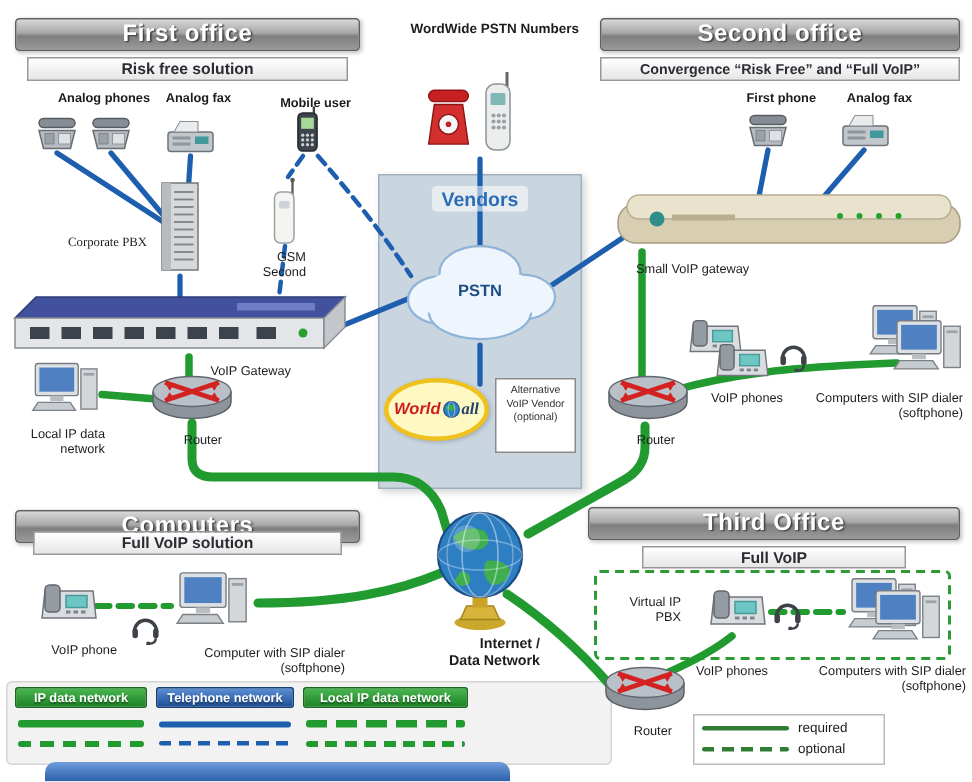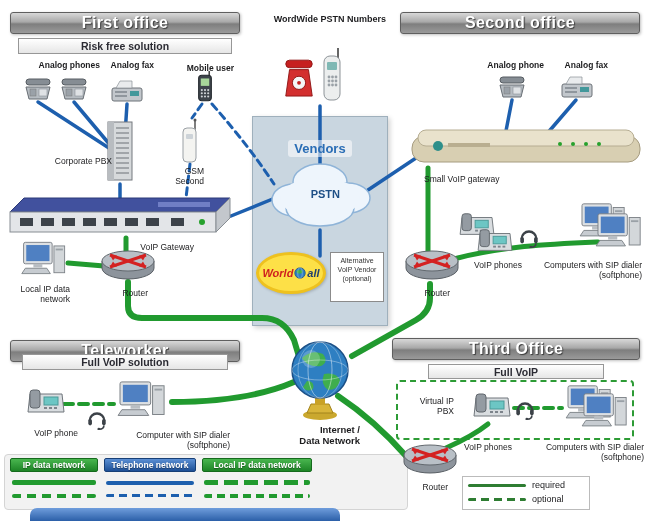--- a/index.html
+++ b/index.html
@@ -31,31 +31,31 @@
   .line-blue  { stroke:#1d5fae; fill:none; stroke-linecap:round; }
   .line-green { stroke:#219a2f; fill:none; stroke-linecap:round; stroke-linejoin:round; }
 
   #vendors-panel {
     position:absolute; z-index:1;
     background:#c9d6e0; border:1px solid #9fb0bc;
     box-shadow:2px 2px 5px rgba(0,0,0,.18);
   }
   #vendors-title {
     position:absolute; z-index:3; color:#2a6db5; font-weight:bold; font-size:13px;
-    background:rgba(255,255,255,.55); border-radius:3px; text-align:center;margin-top:16px;
+    background:rgba(255,255,255,.55); border-radius:3px; text-align:center;
   }
   #pstn-label { position:absolute; z-index:4; color:#1d4f86; font-weight:bold; font-size:11px; text-align:center; }
 
   #worldcall {
-    position:absolute; z-index:3; background:#fde047; border:3px solid #eec11e; border-radius:50%;
+    position:absolute; z-index:3; background:#fef9c3; border:3px solid #eec11e; border-radius:50%;
     display:flex; align-items:center; justify-content:center; gap:1px;
     box-shadow:1px 1px 3px rgba(0,0,0,.2); font-size:11px; font-weight:bold;
   }
   #worldcall .w1 { color:#cf1f1f; font-style:italic; }
-  #worldcall .w2 { color:#23406e; font-style:italic; }
+  #worldcall .w2 { color:#23406e; font-style:italic;font-family:Liberation Serif, serif; }
   #alt-vendor {
     position:absolute; z-index:3; background:#fff; border:1px solid #8b8b8b;
     font-size:7px; text-align:center; color:#333; padding:4px 2px; line-height:1.25;
   }
   #virtual-pbx-box { position:absolute; z-index:2; border:2px dashed #2d9b35; border-radius:4px; }
 
   .leg-hdr {
     position:absolute; z-index:3; color:#fff; font-size:8.5px; font-weight:bold;
     display:flex; align-items:center; justify-content:center; border-radius:2px;
     text-shadow:0 1px 1px rgba(0,0,0,.4);
@@ -293,23 +293,24 @@
   </svg>
 
   <div class="hdr" style="left:10px;top:12px;width:230px;height:22px;">
       <span>First office</span>
     </div>
   <div class="sub" style="left:18px;top:38px;width:214px;height:16px;">Risk free solution</div>
 
   <div class="hdr" style="left:400px;top:12px;width:240px;height:22px;">
       <span>Second office</span>
     </div>
+  <div class="sub" style="left:400px;top:38px;width:240px;height:16px;font-size:9.5px;">Convergence “Risk Free” and “Full VoIP”</div>
 
   <div class="hdr" style="left:10px;top:340px;width:230px;height:22px;">
-      <span>Teleworker</span>
+      <span>Computers</span>
     </div>
   <div class="sub" style="left:22px;top:354px;width:206px;height:16px;">Full VoIP solution</div>
 
   <div class="hdr" style="left:392px;top:338px;width:248px;height:22px;">
       <span>Third Office</span>
     </div>
   <div class="sub" style="left:428px;top:364px;width:176px;height:15px;">Full VoIP</div>
 
   <div class="lbl b" style="left:14px;top:60px;width:86px;">Analog phones</div>
   <div class="dev" style="left:22px;top:76px;width:32px;height:26px;">
@@ -335,21 +336,21 @@
       <svg viewBox="0 0 20 34">
         <use href="#sym-mobile"></use>
       </svg>
     </div>
 
   <div class="dev" style="left:102px;top:120px;width:36px;height:64px;">
       <svg viewBox="0 0 36 64">
         <use href="#sym-pbx"></use>
       </svg>
     </div>
-  <div class="lbl" style="left:48px;top:156px;width:64px;">Corporate PBX</div>
+  <div class="lbl" style="left:34px;top:156px;width:64px;font-family:Liberation Serif, serif;">Corporate PBX</div>
 
   <div class="dev" style="left:178px;top:118px;width:24px;height:48px;">
       <svg viewBox="0 0 24 48">
         <use href="#sym-gsm"></use>
       </svg>
     </div>
   <div class="lbl" style="left:158px;top:166px;width:46px;">GSM Second</div>
 
   <div class="dev" style="left:8px;top:196px;width:224px;height:40px;">
       <svg viewBox="0 0 224 40">
@@ -384,21 +385,21 @@
       </svg>
     </div>
 
   <div id="vendors-title" style="left:288px;top:124px;width:64px;height:17px;line-height:17px;">Vendors</div>
 
   <div class="dev" style="left:260px;top:154px;width:120px;height:80px;">
       <svg viewBox="0 0 120 80">
         <use href="#sym-cloud"></use>
       </svg>
     </div>
-  <div id="pstn-label" style="left:300px;top:188px;width:40px;text-align:right;">PSTN</div>
+  <div id="pstn-label" style="left:300px;top:188px;width:40px;">PSTN</div>
 
   <div id="worldcall" style="left:256px;top:252px;width:70px;height:42px;">
     <span class="w1">World</span>
     <span class="dev" style="position:static;width:12px;height:12px;display:inline-block;">
         <svg viewBox="0 0 16 16" style="width:12px;height:12px;">
           <use href="#sym-miniglobe"></use>
         </svg>
       </span>
     <span class="w2">all</span>
   </div>
@@ -407,21 +408,21 @@
   <div class="dev" style="left:288px;top:338px;width:64px;height:84px;">
       <svg viewBox="0 0 64 84">
         <use href="#sym-globe"></use>
       </svg>
     </div>
   <div class="lbl b" style="left:280px;top:424px;width:80px;font-size:9.5px;">
     <div>Internet /</div>
     <div>Data Network</div>
   </div>
 
-  <div class="lbl b" style="left:482px;top:60px;width:62px;">Analog phone</div>
+  <div class="lbl b" style="left:482px;top:60px;width:62px;">First phone</div>
   <div class="dev" style="left:496px;top:74px;width:32px;height:26px;">
       <svg viewBox="0 0 32 26">
         <use href="#sym-phone"></use>
       </svg>
     </div>
   <div class="lbl b" style="left:556px;top:60px;width:52px;">Analog fax</div>
   <div class="dev" style="left:560px;top:74px;width:34px;height:26px;">
       <svg viewBox="0 0 34 26">
         <use href="#sym-fax"></use>
       </svg>

